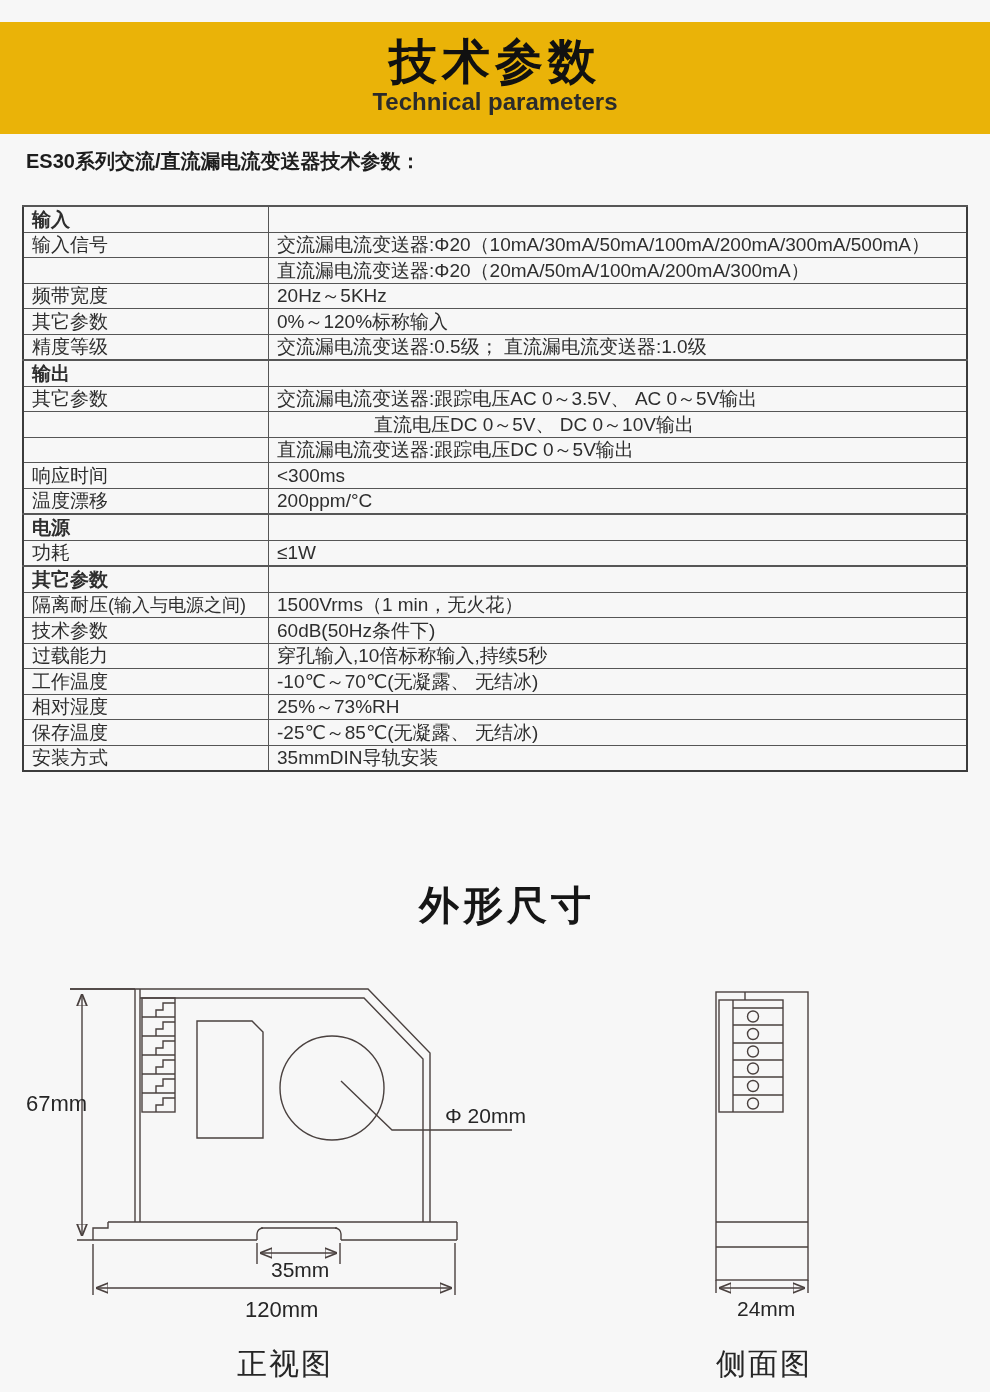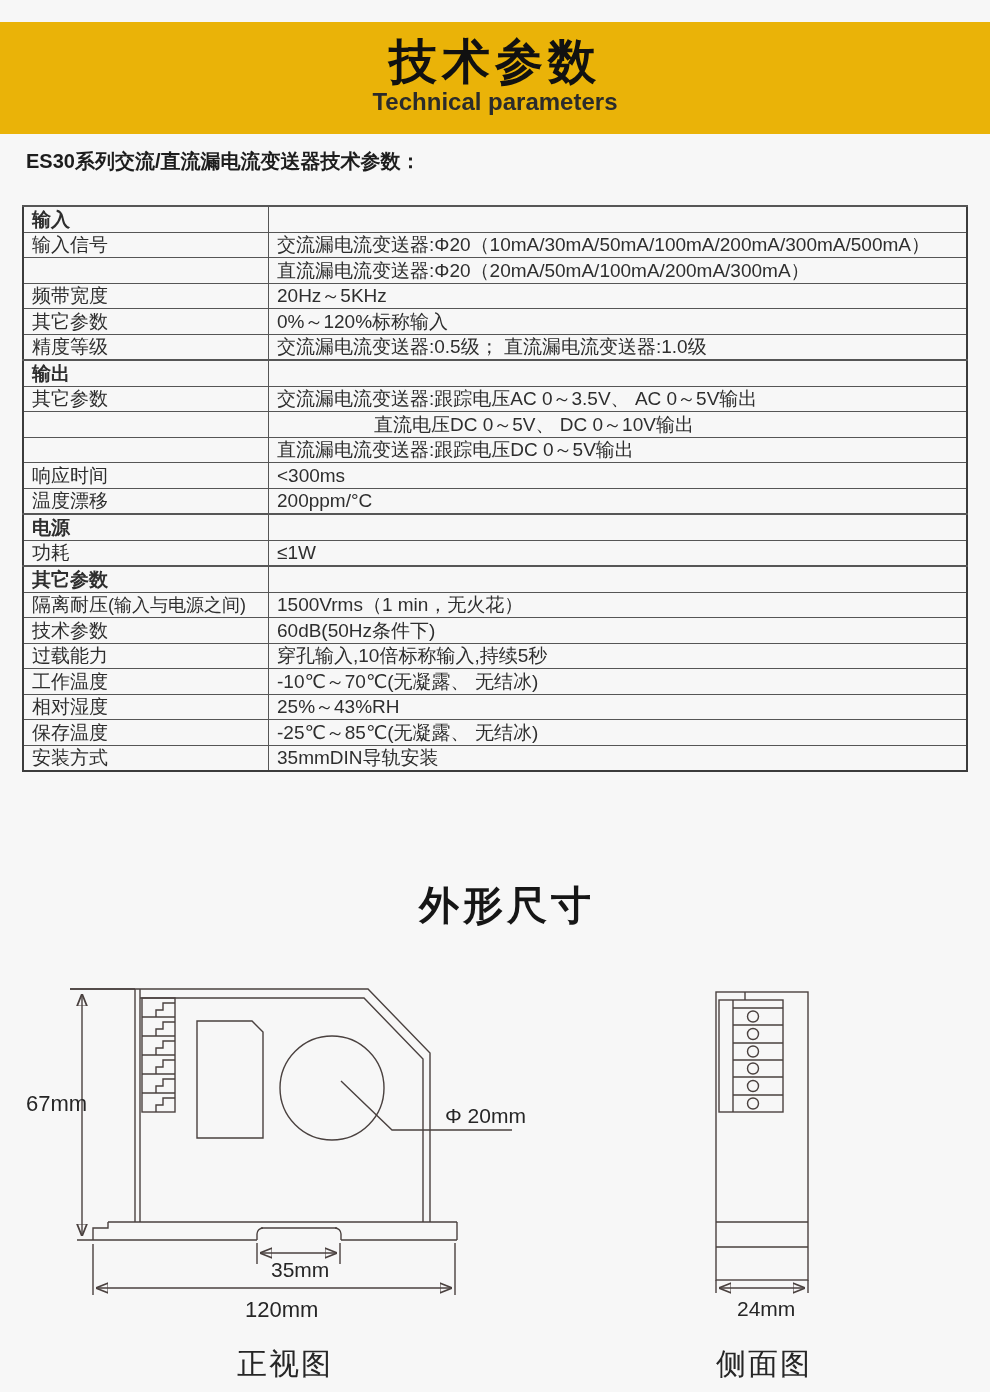--- a/index.html
+++ b/index.html
@@ -145,21 +145,21 @@
       <tr>
         <td class="c-label">过载能力</td>
         <td class="c-value">穿孔输入,10倍标称输入,持续5秒</td>
       </tr>
       <tr>
         <td class="c-label">工作温度</td>
         <td class="c-value">-10℃～70℃(无凝露、 无结冰)</td>
       </tr>
       <tr>
         <td class="c-label">相对湿度</td>
-        <td class="c-value">25%～43%RH</td>
+        <td class="c-value">25%～73%RH</td>
       </tr>
       <tr>
         <td class="c-label">保存温度</td>
         <td class="c-value">-25℃～85℃(无凝露、 无结冰)</td>
       </tr>
       <tr>
         <td class="c-label">安装方式</td>
         <td class="c-value">35mmDIN导轨安装</td>
       </tr>
     </tbody>

